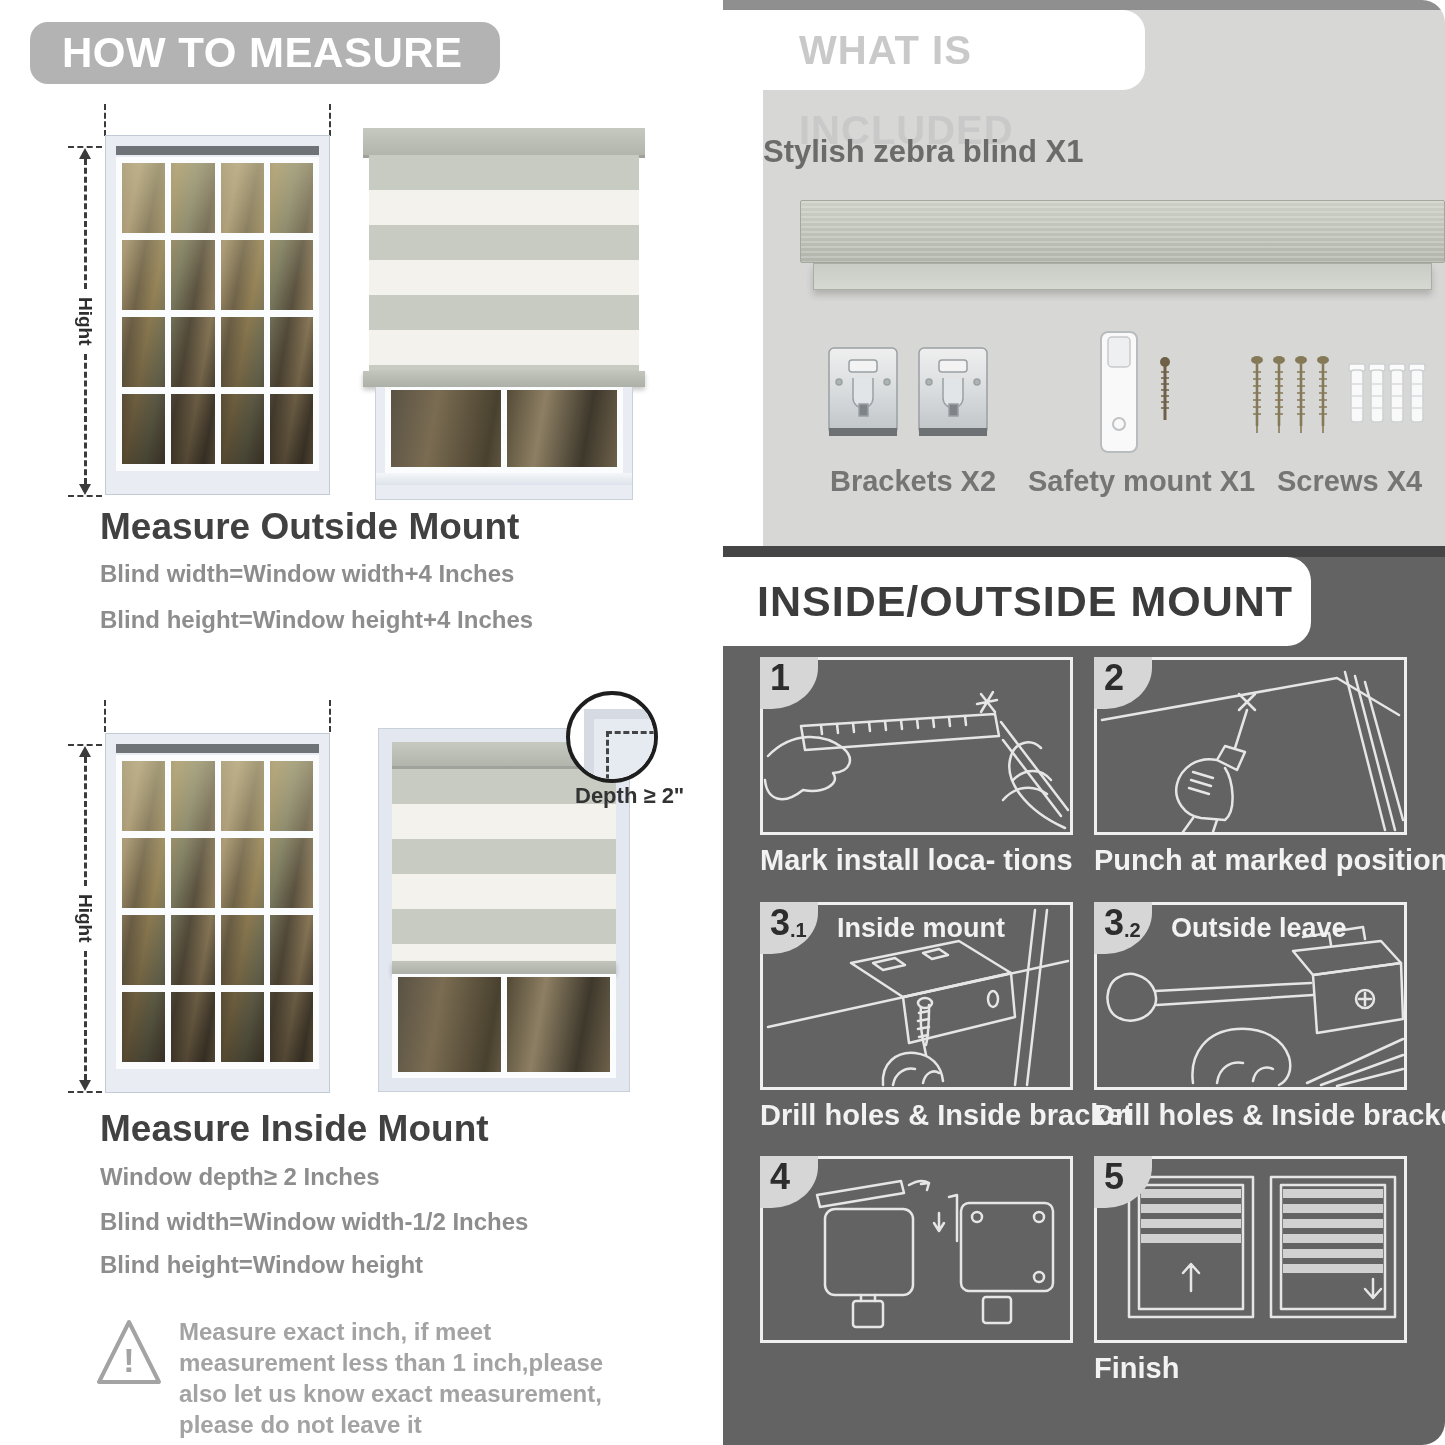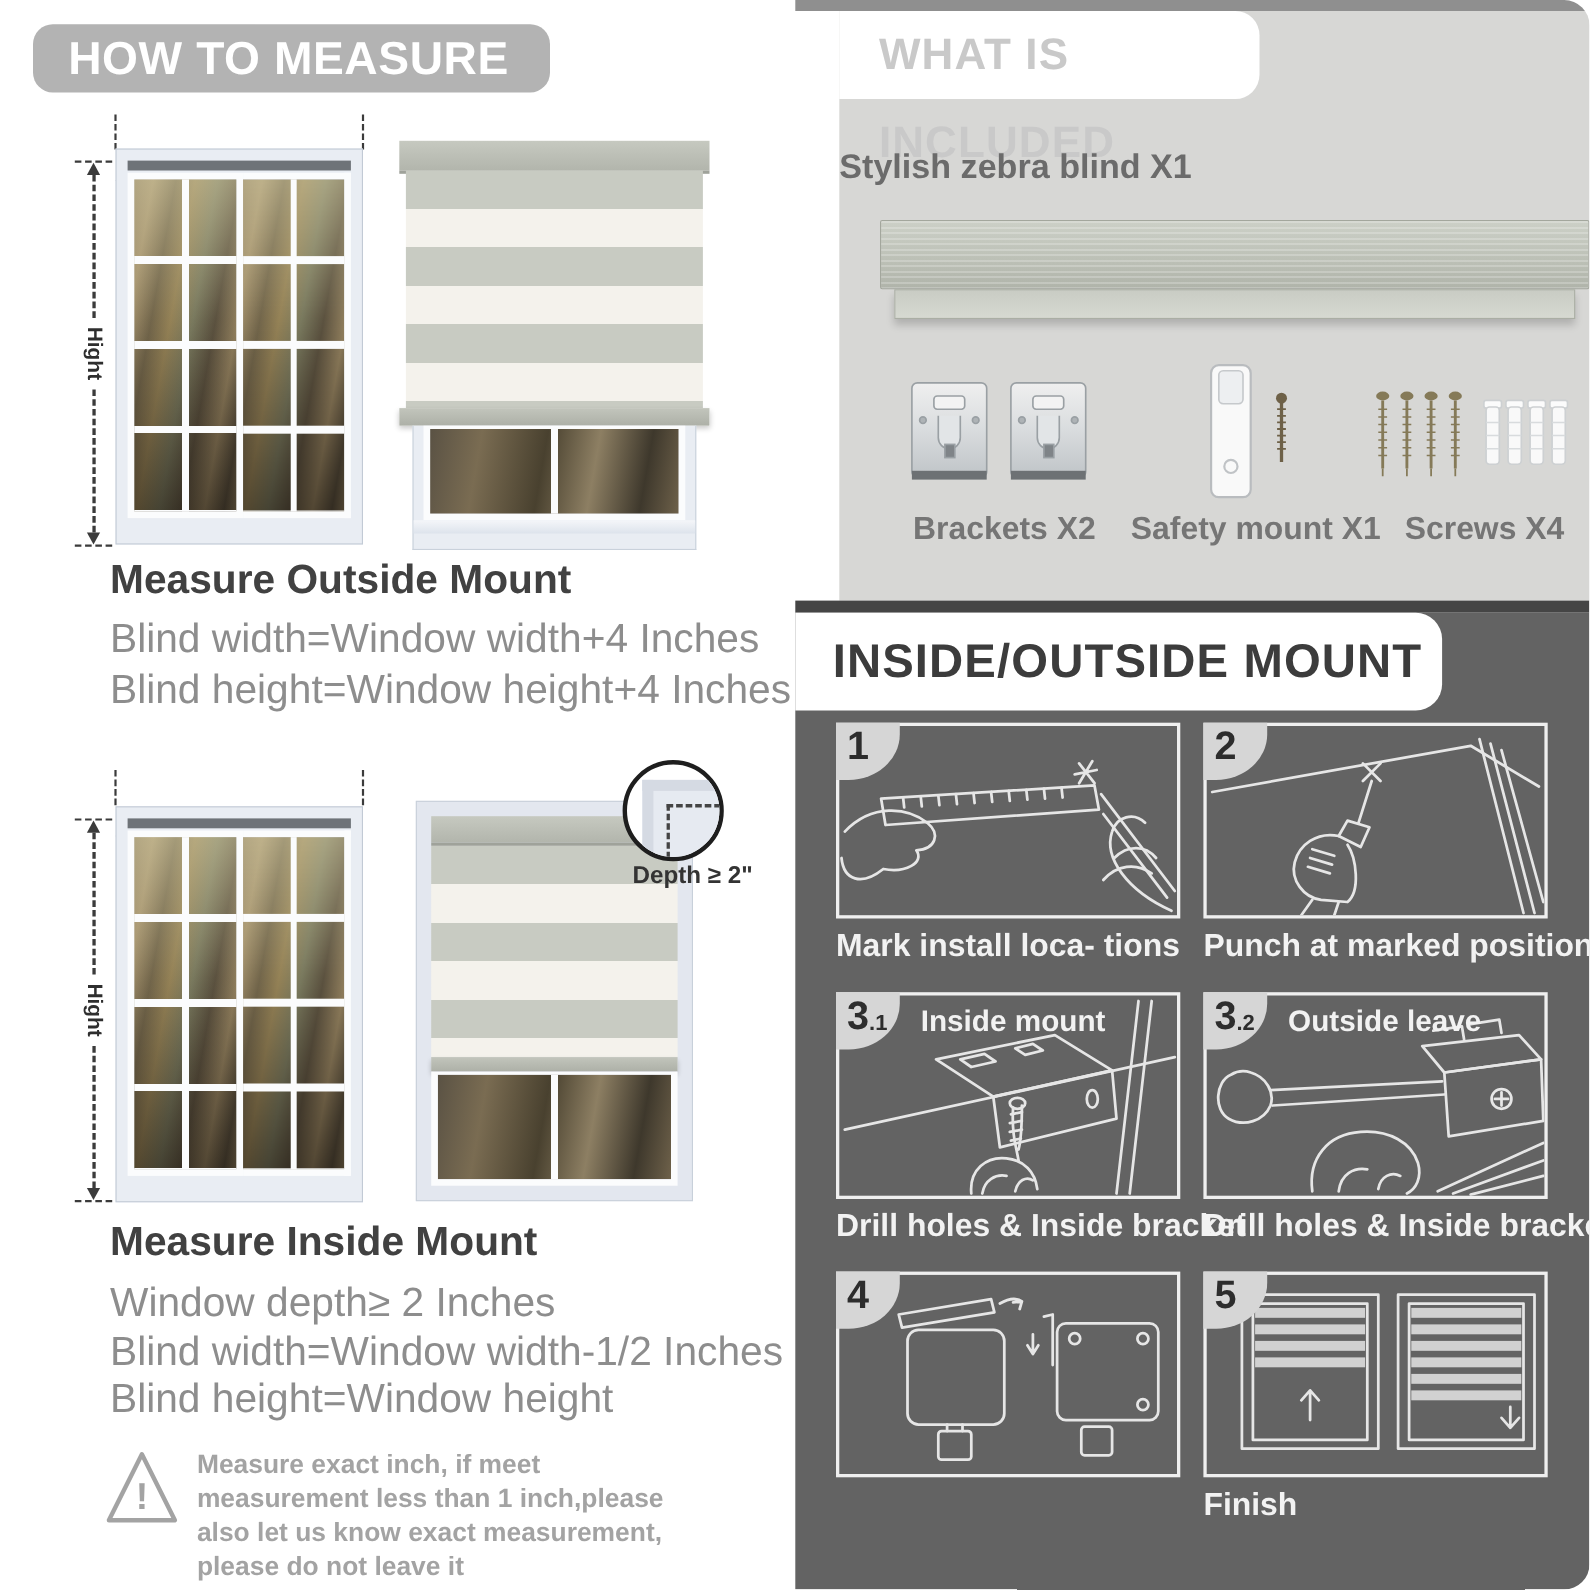--- a/index.html
+++ b/index.html
@@ -51,21 +51,21 @@
 
   .iwin{position:absolute;background:#e3e7ef;border:1px solid #c8d0da;box-sizing:border-box;padding:13px;display:flex;flex-direction:column;}
 
   .depth-circle{position:absolute;width:92px;height:92px;border-radius:50%;border:4px solid #1e1e1e;
     background:#fff;overflow:hidden;box-sizing:border-box;z-index:5;}
   .dc-a{position:absolute;left:14px;top:14px;right:-20px;bottom:-20px;background:#e6eaf1;border-top:10px solid #d5dae3;border-left:10px solid #d5dae3;box-sizing:border-box;}
   .dc-d{position:absolute;left:36px;top:36px;right:-10px;bottom:-10px;border-top:3px dashed #444;border-left:3px dashed #444;}
   .depth-lbl{position:absolute;font-size:22px;font-weight:bold;color:#333;z-index:6;white-space:nowrap;}
 
   .h-measure{position:absolute;font-size:37px;font-weight:bold;color:var(--heading-dark,#414141);}
-  .m-line{position:absolute;font-size:37px;font-weight:normal;color:var(--body-gray,#8d8d8d);}
+  .m-line{position:absolute;font-size:24px;font-weight:bold;color:var(--body-gray,#8d8d8d);}
 
   .warn-wrap{position:absolute;left:95px;top:1316px;width:560px;display:flex;}
   .warn-text{margin-left:16px;width:452px;font-size:24px;font-weight:bold;color:#a3a3a3;line-height:31px;}
 
   
   .topbar{position:absolute;left:723px;top:0;width:722px;height:10px;background:#8f8f8f;}
   .inc-panel{position:absolute;left:763px;top:10px;width:764px;height:536px;background:var(--panel-light,#d7d7d5);}
   .banner-inc{position:absolute;left:0;top:0;width:382px;height:80px;background:#fff;border-radius:0 22px 22px 0;
     color:var(--included-title-gray,#c9c9c9);font-size:40px;font-weight:bold;line-height:80px;padding-left:36px;box-sizing:border-box;letter-spacing:1px;}
   .inc-product{position:absolute;left:0;right:0;top:124px;text-align:left;font-size:31px;font-weight:bold;color:#6b6b6b;}

